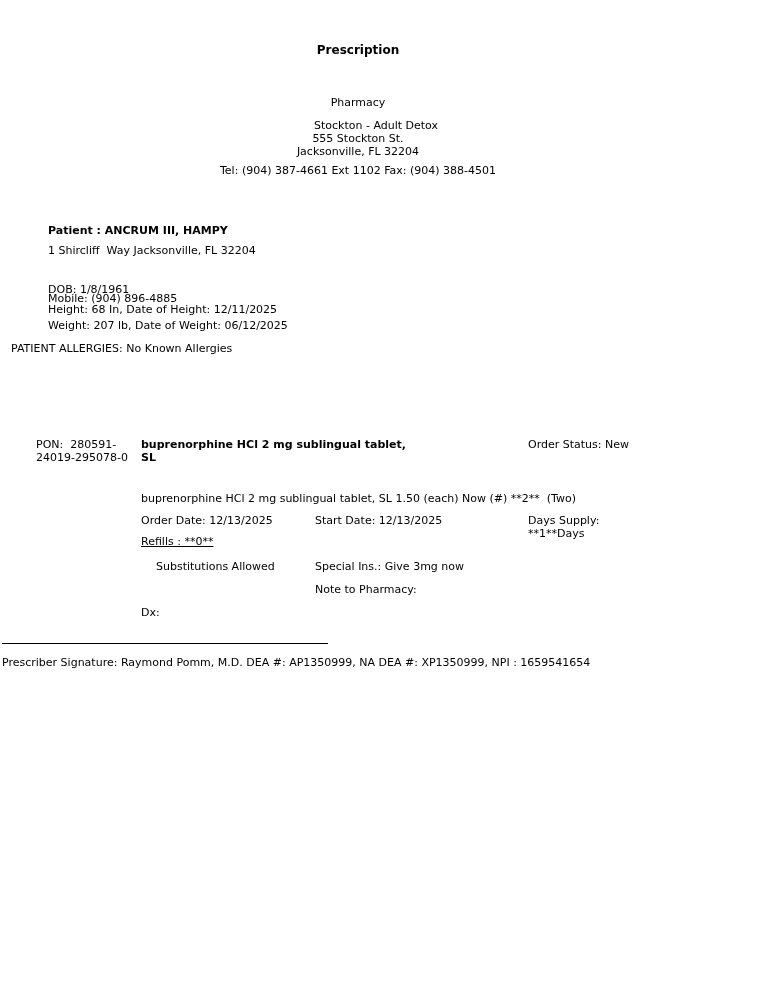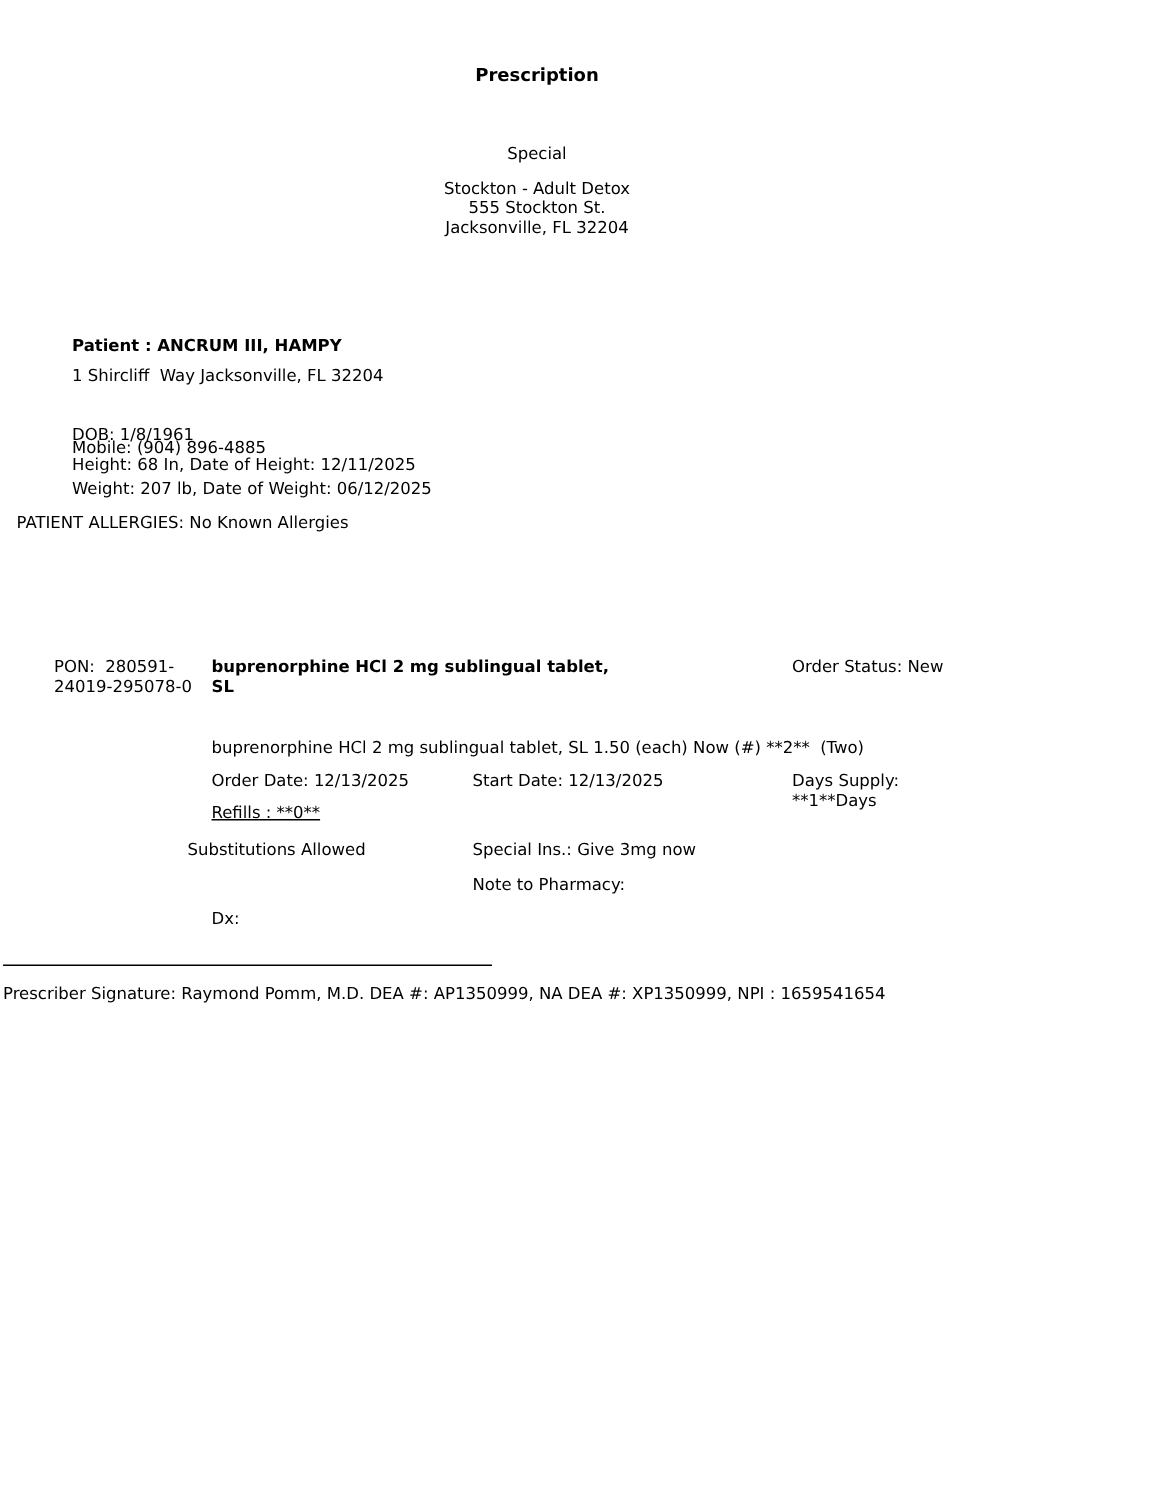--- a/index.html
+++ b/index.html
@@ -34,24 +34,25 @@
     background: #000000;
     height: 1px;
   }
 </style>
 </head>
 <body>
 
 <div class="page">
 
   <div class="line centered bold title" style="top:44px;">Prescription</div>
-  <div class="line centered" style="top:96px;">Special</div>
-  <div class="line centered" style="top:119px;">Stockton - Adult Detox</div>
+  <div class="line centered" style="top:96px;">Pharmacy</div>
+  <div class="line centered" style="top:119px;margin-left:18px;">Stockton - Adult Detox</div>
   <div class="line centered" style="top:132px;">555 Stockton St.</div>
   <div class="line centered" style="top:145px;">Jacksonville, FL 32204</div>
+  <div class="line centered" style="top:164px;">Tel: (904) 387-4661 Ext 1102 Fax: (904) 388-4501</div>
 
   <div class="line bold" style="left:48px; top:224px;">Patient : ANCRUM III, HAMPY</div>
   <div class="line" style="left:48px; top:244px;">1 Shircliff  Way Jacksonville, FL 32204</div>
   <div class="line" style="left:48px; top:264px;margin-top:28px;">Mobile: (904) 896-4885</div>
   <div class="line" style="left:48px; top:283px;">DOB: 1/8/1961</div>
   <div class="line" style="left:48px; top:303px;">Height: 68 In, Date of Height: 12/11/2025</div>
   <div class="line" style="left:48px; top:319px;text-align:right;">Weight: 207 lb, Date of Weight: 06/12/2025</div>
   <div class="line" style="left:11px; top:342px;">PATIENT ALLERGIES: No Known Allergies</div>
 
   <div class="line" style="left:36px; top:438px; width:110px;">PON:  280591-
@@ -61,21 +62,21 @@
   <div class="line" style="left:528px; top:438px;">Order Status: New</div>
 
   <div class="line" style="left:141px; top:492px;">buprenorphine HCl 2 mg sublingual tablet, SL 1.50 (each) Now (#) **2**  (Two)</div>
 
   <div class="line" style="left:141px; top:514px;">Order Date: 12/13/2025</div>
   <div class="line" style="left:315px; top:514px;">Start Date: 12/13/2025</div>
   <div class="line" style="left:528px; top:514px;">Days Supply: **1**Days</div>
 
   <div class="line" style="left:141px; top:535px;text-decoration:underline;">Refills : **0**</div>
 
-  <div class="line" style="left:125px; top:560px;">Substitutions Allowed</div>
+  <div class="line" style="left:156px; top:560px;">Substitutions Allowed</div>
   <div class="line" style="left:315px; top:560px;">Special Ins.: Give 3mg now</div>
 
   <div class="line" style="left:315px; top:583px;">Note to Pharmacy:</div>
 
   <div class="line" style="left:141px; top:606px;">Dx:</div>
 
   <div class="rule" style="left:2px; top:643px; width:326px;"></div>
   <div class="line" style="left:2px; top:656px;">Prescriber Signature: Raymond Pomm, M.D. DEA #: AP1350999, NA DEA #: XP1350999, NPI : 1659541654</div>
 
 </div>

